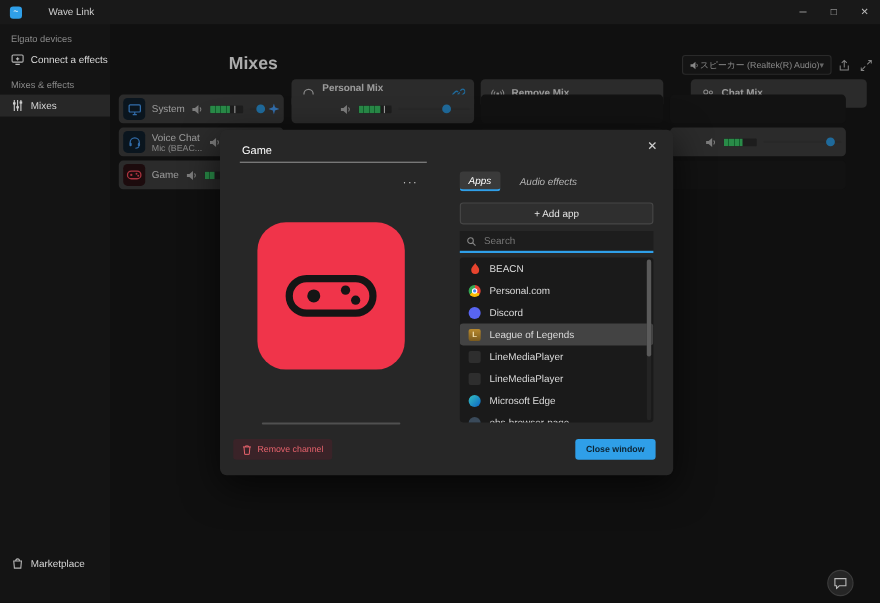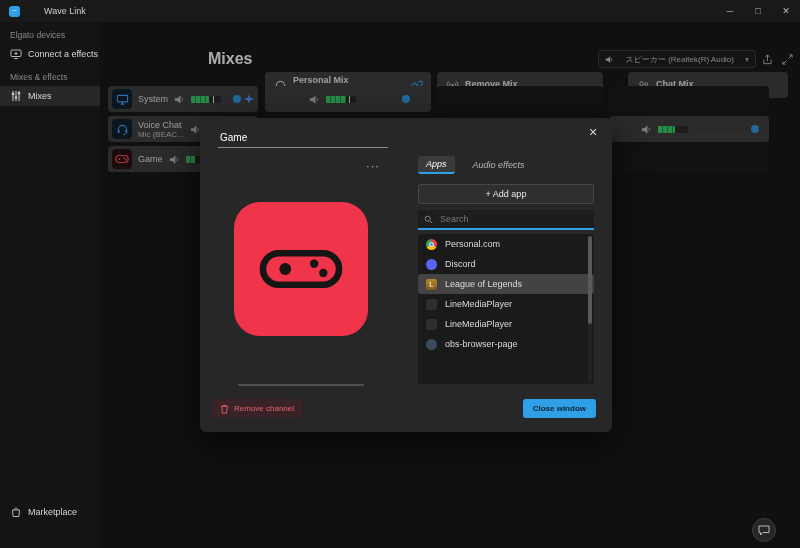--- a/index.html
+++ b/index.html
@@ -19,21 +19,21 @@
   .sec-h{font-size:8.5px;color:#8a8a8a;padding:8px 10px 4px 10px;}
   .side-item{height:20px;display:flex;align-items:center;gap:6px;padding-left:10px;font-size:9px;color:#d8d8d8;cursor:pointer;}
   .side-item.active{background:#272727;}
   .side-foot{position:absolute;left:0;width:100px;}
   .sicon{width:12px;height:12px;display:inline-flex;align-items:center;justify-content:center;color:#b5b5b5;flex:0 0 12px;}
 
   
   #main{left:100px;top:22px;width:700px;height:526px;background:#181818;}
   #page-title{left:108px;top:28px;font-size:16px;font-weight:bold;color:#fff;}
   .toolbtn{height:18px;display:flex;align-items:center;justify-content:center;color:#c5c5c5;}
-  #device-select{right:44px;top:28px;height:18px;display:flex;align-items:center;gap:11px;padding:0 6px;border:1px solid #3f3f3f;border-radius:3px;background:#1e1e1e;font-size:8px;color:#c9c9c9;}
+  #device-select{right:44px;top:28px;height:18px;display:flex;align-items:center;gap:0;padding:0 6px;border:1px solid #3f3f3f;border-radius:3px;background:#1e1e1e;font-size:8px;color:#c9c9c9;}
   #share-btn{right:24px;top:28px;width:17px;border:none;}
   #collapse-btn{right:4px;top:28px;width:17px;}
 
   .card{background:#404040;border-radius:4px;}
   .mixhead{top:50px;height:26px;display:flex;align-items:center;gap:6px;padding:0 8px;}
   .mix-name{font-size:9px;font-weight:bold;color:#e8e8e8;line-height:1.1;}
   .mix-sub{font-size:7.5px;color:#9a9a9a;line-height:1.1;}
   .micon{width:14px;height:14px;display:inline-flex;align-items:center;justify-content:center;color:#cfcfcf;flex:0 0 14px;}
 
   .chrow{height:26px;display:flex;align-items:center;gap:6px;padding:0 4px;}
@@ -346,40 +346,52 @@
         <svg width="9" height="9" viewBox="0 0 12 12">
             <circle cx="5" cy="5" r="3.4" fill="none" stroke="#888" stroke-width="1.3"></circle>
             <path d="M7.6 7.6L11 11" stroke="#888" stroke-width="1.3"></path>
           </svg>
       </span>
       <input type="text" placeholder="Search" style="">
     </div>
 
     <div id="app-list" class="rel">
       <div class="app-row">
+        <span class="aicon ic-beacn">
+          <svg width="10" height="11" viewBox="0 0 10 11">
+              <path d="M5 0C6 2.6 8.6 3.6 8.6 6.4A3.6 3.6 0 0 1 1.4 6.4C1.4 3.6 4 2.6 5 0z" fill="#e8442e"></path>
+            </svg>
+        </span>
+        <span>BEACN</span>
+      </div>
+      <div class="app-row">
         <span class="aicon ic-chartbeat">
             <i></i>
           </span>
         <span>Personal.com</span>
       </div>
       <div class="app-row">
         <span class="aicon ic-discord"></span>
         <span>Discord</span>
       </div>
       <div class="app-row selected">
         <span class="aicon ic-league">L</span>
         <span>League of Legends</span>
       </div>
       <div class="app-row">
         <span class="aicon ic-gray"></span>
         <span>LineMediaPlayer</span>
       </div>
       <div class="app-row">
         <span class="aicon ic-gray"></span>
         <span>LineMediaPlayer</span>
+      </div>
+      <div class="app-row">
+        <span class="aicon ic-edge"></span>
+        <span>Microsoft Edge</span>
       </div>
       <div class="app-row">
         <span class="aicon ic-obs"></span>
         <span>obs-browser-page</span>
       </div>
       <div id="scrollbar">
           <div id="scroll-thumb"></div>
         </div>
     </div>
 

